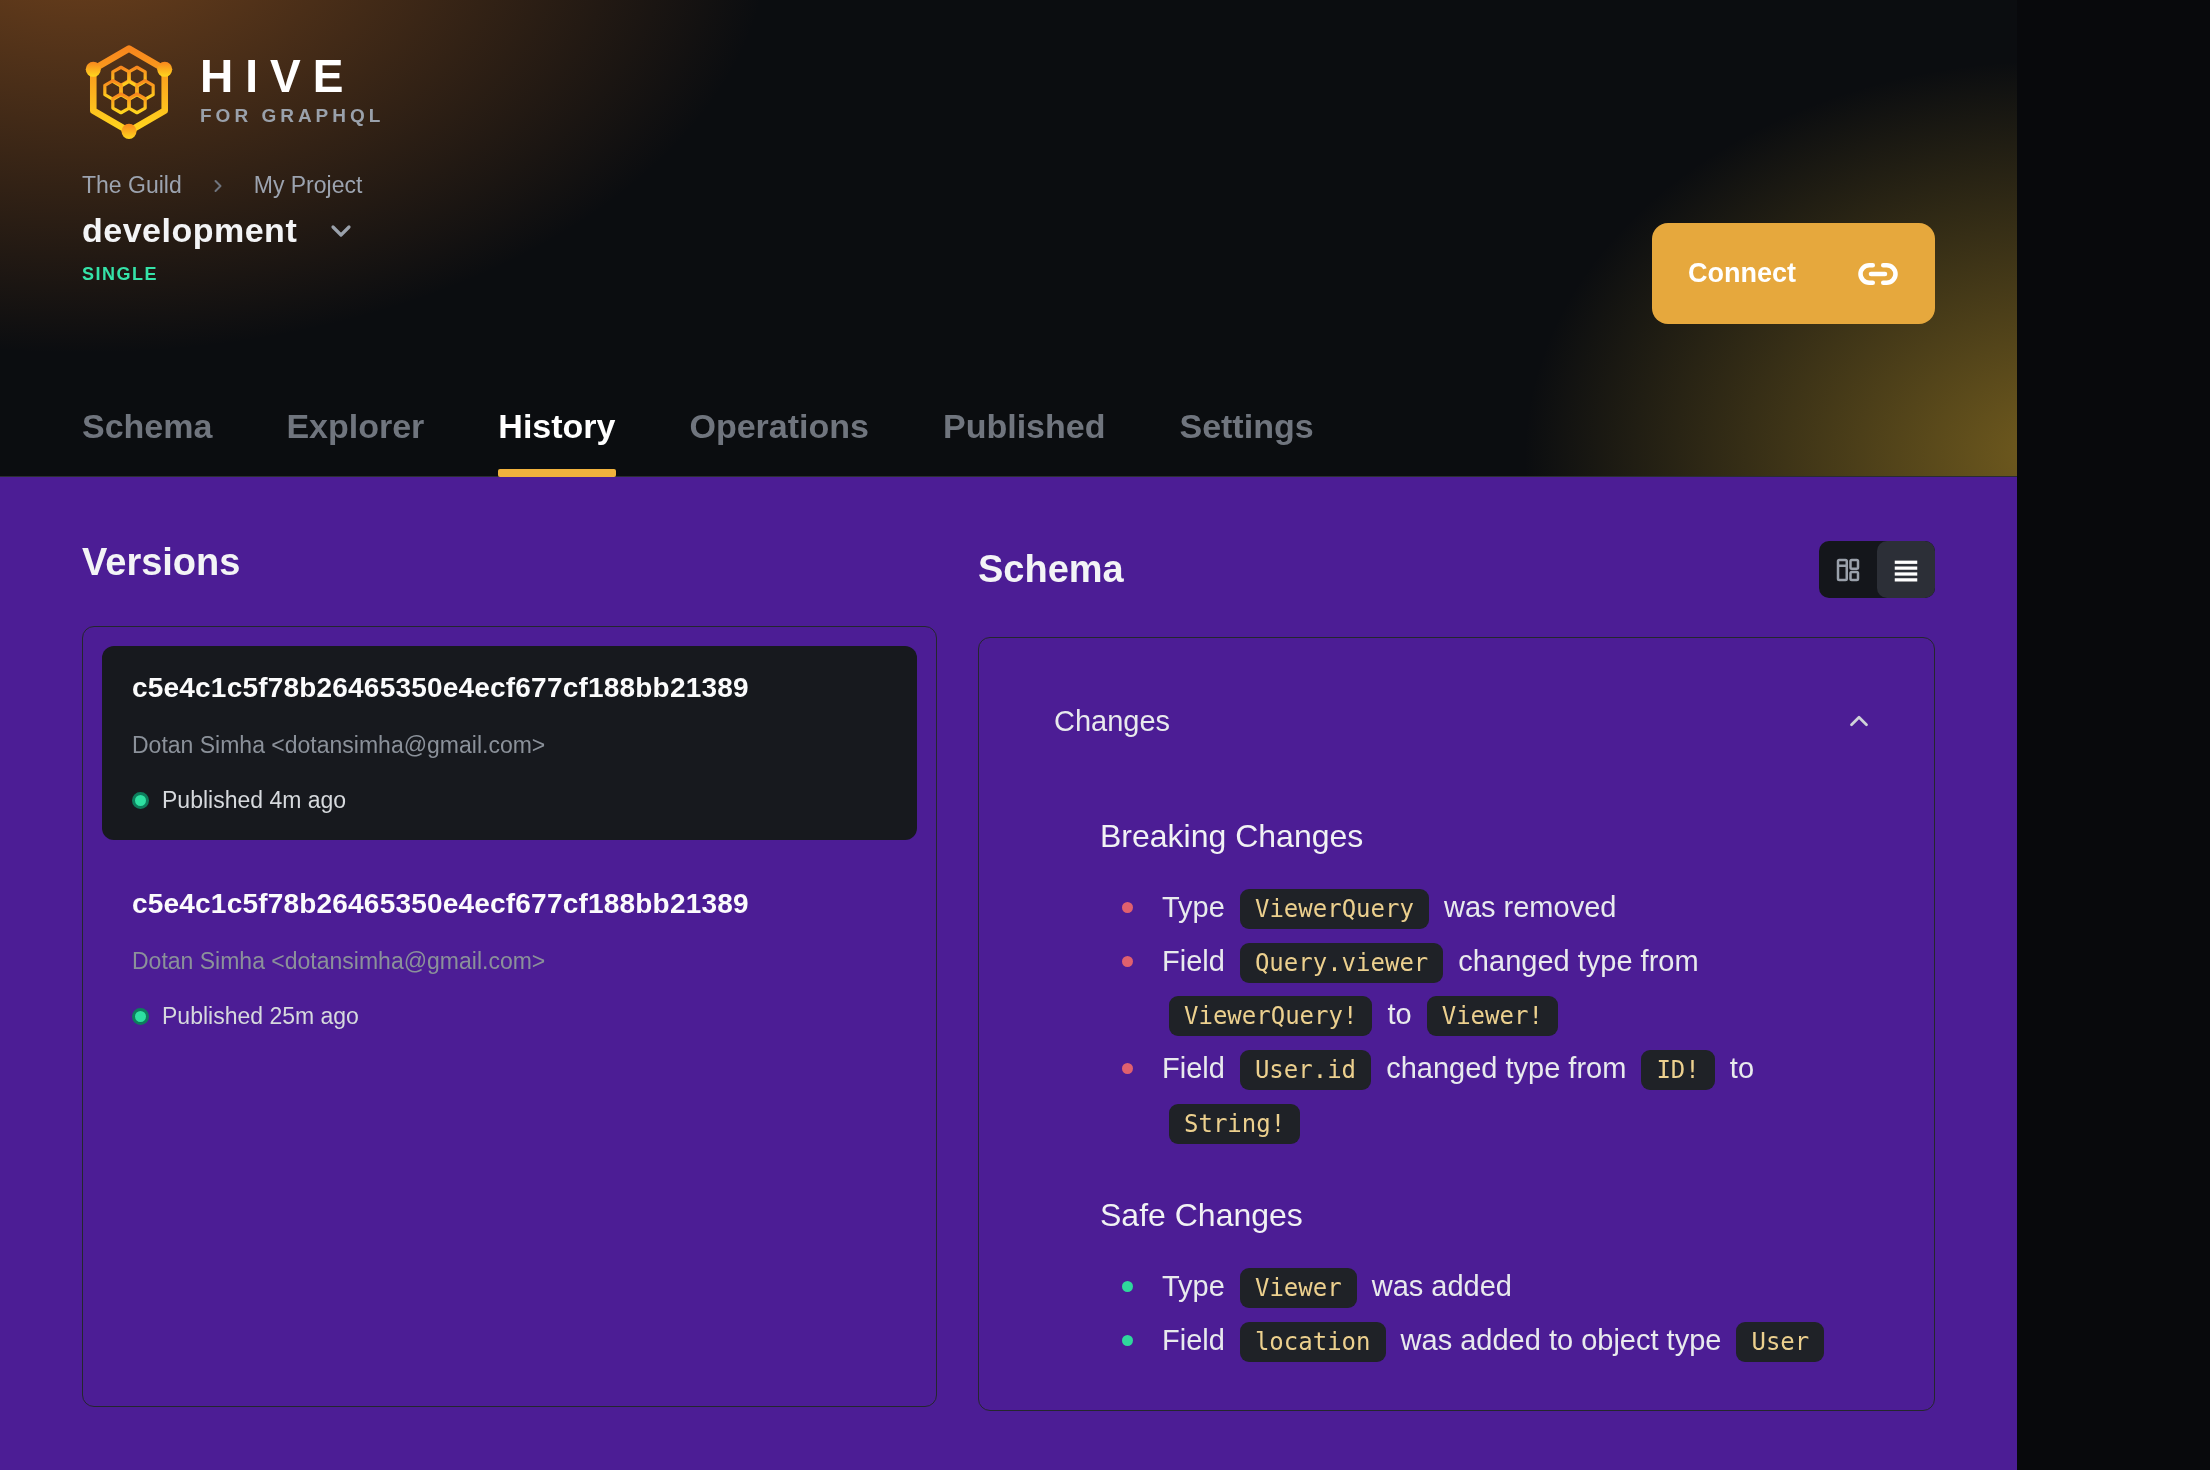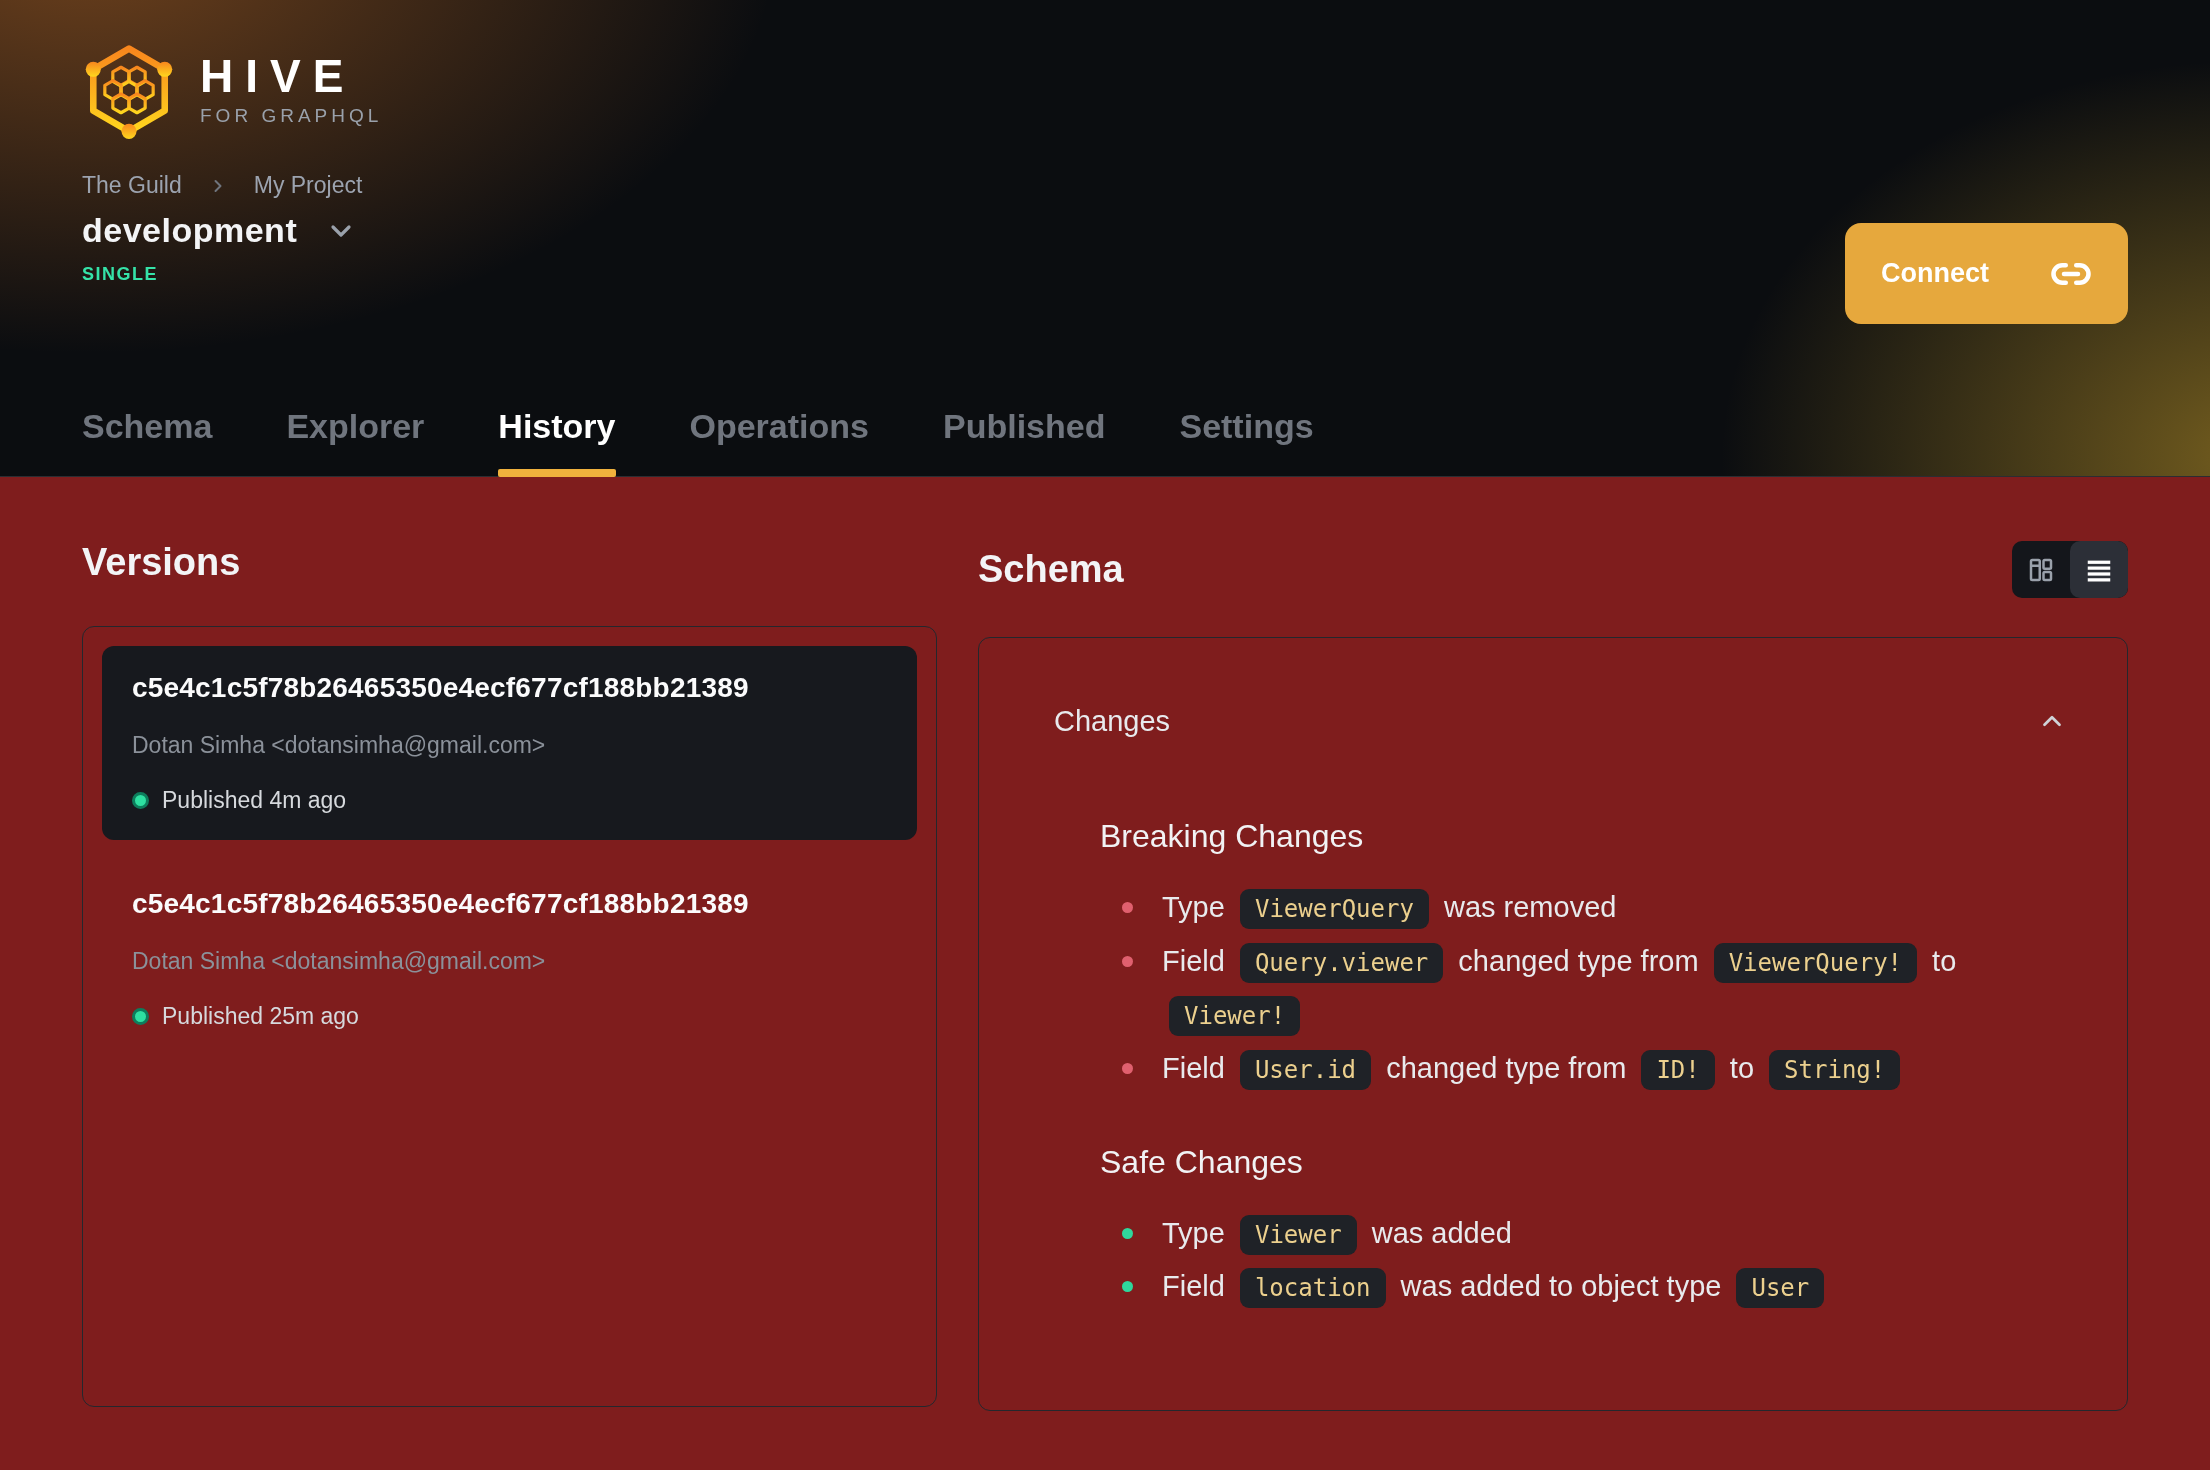--- a/index.html
+++ b/index.html
@@ -2,36 +2,36 @@
 <html style="--accent: #f0b13d; --connect: #e6a83d; --badge: #35e3a8; --breaking: #e0606e; --safe: #2fd79c; --chip-text: #ecd08e;"><head>
 <meta charset="utf-8">
 <style>
   * { margin:0; padding:0; box-sizing:border-box; }
   html,body { background:#08090c; }
   :root{
     --accent:#f0b13d; --connect:#e6a83d; --badge:#35e3a8;
     --breaking:#e0606e; --safe:#2fd79c; --chip-text:#ecd08e;
   }
   .page{
-    position:relative; width:2210px; height:1470px; overflow:hidden;
-    background:#7f1d1d; color:#e8eaed;
+    position:relative; width:2017px; height:1470px; overflow:hidden;
+    background:#4c1d95; color:#e8eaed;
     font-family:"Liberation Sans","DejaVu Sans",sans-serif;
   }
   
   .header{
     position:relative; height:477px; padding:40px 82px 0;
     background:
       radial-gradient(1150px 700px at 4% -14%, rgba(184,104,38,.58), rgba(184,104,38,0) 60%),
       radial-gradient(860px 640px at 102% 96%, rgba(200,158,42,.55), rgba(200,158,42,0) 62%),
       #0b0d10;
     border-bottom:1px solid #2b2d32;
   }
   .brand-row{ display:flex; align-items:center; gap:24px; height:100px; }
   .brand-text .brand-name{ color:#fff; font-size:46px; font-weight:bold; letter-spacing:12px; line-height:1; }
-  .brand-text .brand-tagline{ color:#9aa1ab; font-size:19px; font-weight:normal; letter-spacing:4px; margin-top:6px; }
+  .brand-text .brand-tagline{ color:#9aa1ab; font-size:19px; font-weight:bold; letter-spacing:4px; margin-top:6px; }
   .breadcrumb{ display:flex; align-items:center; gap:26px; margin-top:32px; font-size:23px; color:#9ca3af; }
   .breadcrumb a{ color:#9ca3af; text-decoration:none; cursor:pointer; }
   .title-row{ display:flex; align-items:center; gap:28px; margin-top:12px; }
   .title-row h1{ color:#f3f4f6; font-size:34px; font-weight:bold; letter-spacing:.5px; }
   .title-caret{ cursor:pointer; display:flex; align-items:center; }
   .badge{ margin-top:14px; color:var(--badge); font-size:18px; font-weight:bold; letter-spacing:1.5px; }
   .connect-btn{
     position:absolute; top:223px; right:82px; width:283px; height:101px;
     background:var(--connect); border:none; border-radius:16px; cursor:pointer;
     display:flex; align-items:center; justify-content:space-between; padding:0 36px;

